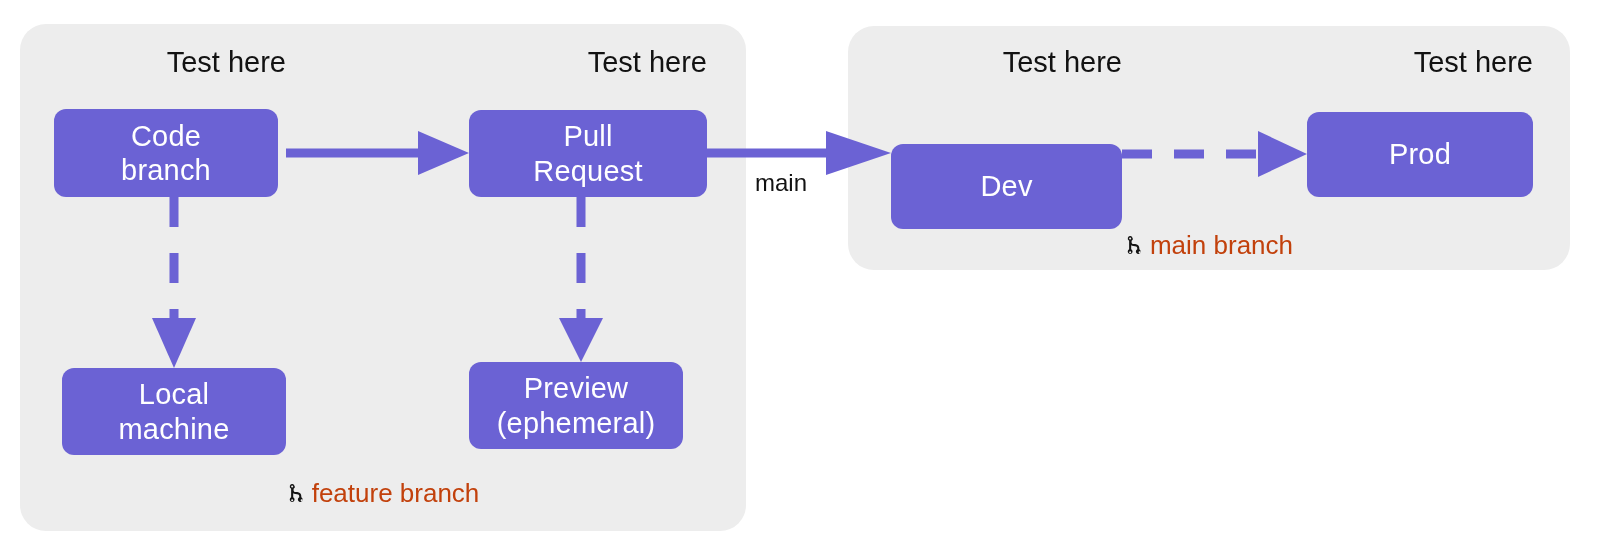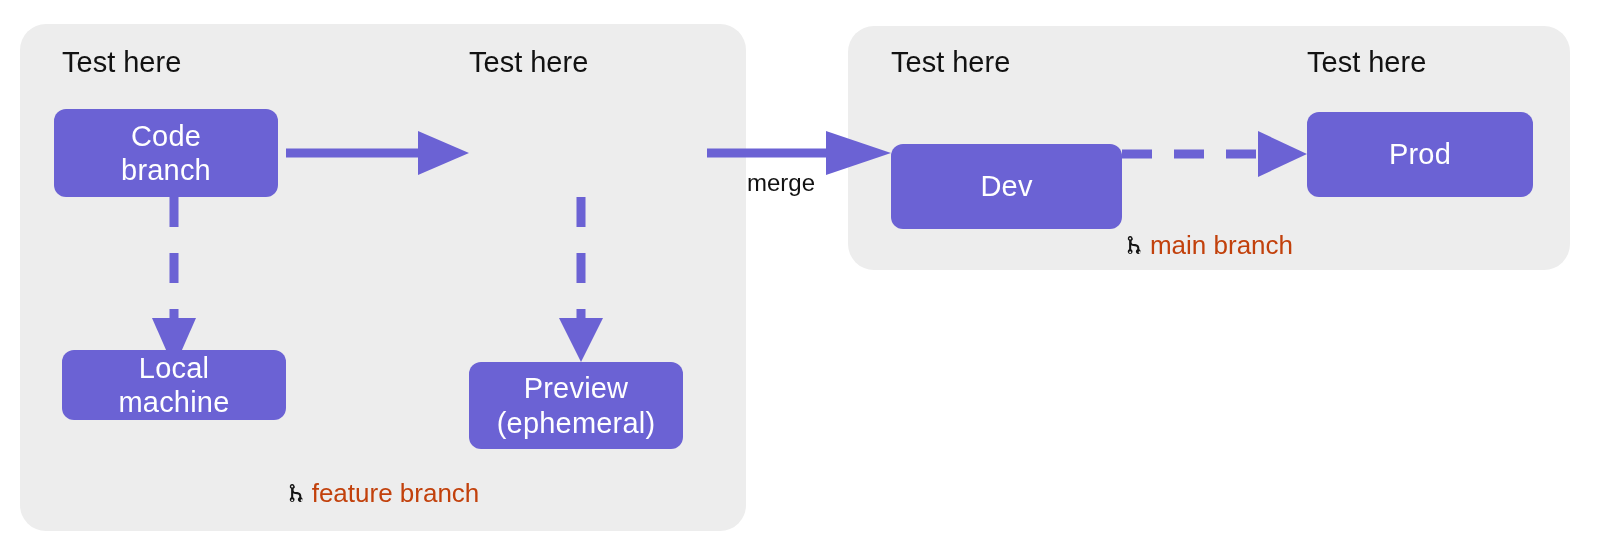--- a/index.html
+++ b/index.html
@@ -44,31 +44,31 @@
     font-size: 29px;
     font-weight: 400;
     letter-spacing: 0.2px;
     box-sizing: border-box;
     padding: 0 6px;
   }
   .node span { display: block; white-space: pre-line; }
 
   #node-code-branch { left: 54px;   top: 109px; width: 224px; height: 88px; }
   #node-pull-request{ left: 469px;  top: 110px; width: 238px; height: 87px; }
-  #node-local       { left: 62px;   top: 350px; width: 224px; height: 70px; }
+  #node-local       { left: 62px;   top: 368px; width: 224px; height: 87px; }
   #node-preview     { left: 469px;  top: 362px; width: 214px; height: 87px; }
   #node-dev         { left: 891px;  top: 112px; width: 231px; height: 85px; margin-top: 32px; }
   #node-prod        { left: 1307px; top: 112px; width: 226px; height: 85px; }
 
   
   .caption {
     position: absolute;
     font-size: 29px;
     color: #121212;
-    text-align: left;
+    text-align: right;
     white-space: nowrap;
   }
   #caption-code     { left: 62px;   top: 46px; width: 224px; }
   #caption-pr       { left: 469px;  top: 46px; width: 238px; }
   #caption-dev      { left: 891px;  top: 46px; width: 231px; }
   #caption-prod     { left: 1307px; top: 46px; width: 226px; }
 
   
   .branch-label {
     position: absolute;
@@ -143,36 +143,40 @@
 
   <div class="caption" id="caption-code">Test here</div>
   <div class="caption" id="caption-pr">Test here</div>
   <div class="caption" id="caption-dev">Test here</div>
   <div class="caption" id="caption-prod">Test here</div>
 
   <div class="node" id="node-code-branch">
     <span>Code
 branch</span>
   </div>
+  <div class="node" id="node-pull-request">
+    <span>Pull
+Request</span>
+  </div>
   <div class="node" id="node-local">
     <span>Local
 machine</span>
   </div>
   <div class="node" id="node-preview">
     <span>Preview
 (ephemeral)</span>
   </div>
   <div class="node" id="node-dev">
     <span>Dev</span>
   </div>
   <div class="node" id="node-prod">
     <span>Prod</span>
   </div>
 
-  <div id="edge-label-merge">merge</div>
+  <div id="edge-label-merge">main</div>
 
   <div class="branch-label" id="label-feature">
     <span class="gi">
       <svg width="22" height="26" viewBox="0 0 16 16" aria-hidden="true">
         <path fill="#141414" d="M5.5 3.25a1.75 1.75 0 1 0-2.5 1.58v6.34a1.75 1.75 0 1 0 1.5 0V8.2c.4.3.93.49 1.6.55l1.2.1c1.1.1 1.6.58 1.6 1.4v.92a1.75 1.75 0 1 0 1.5 0v-.92c0-1.72-1.1-2.72-2.96-2.9l-1.2-.1c-1.03-.1-1.44-.5-1.44-1.32V4.83c.6-.28 1.0-.88 1.0-1.58ZM3.75 2.5a.75.75 0 1 1 0 1.5.75.75 0 0 1 0-1.5Zm0 10a.75.75 0 1 1 0 1.5.75.75 0 0 1 0-1.5Zm6.9 0a.75.75 0 1 1 0 1.5.75.75 0 0 1 0-1.5Z"></path>
       </svg>
     </span>
     <span>feature branch</span>
   </div>
 

